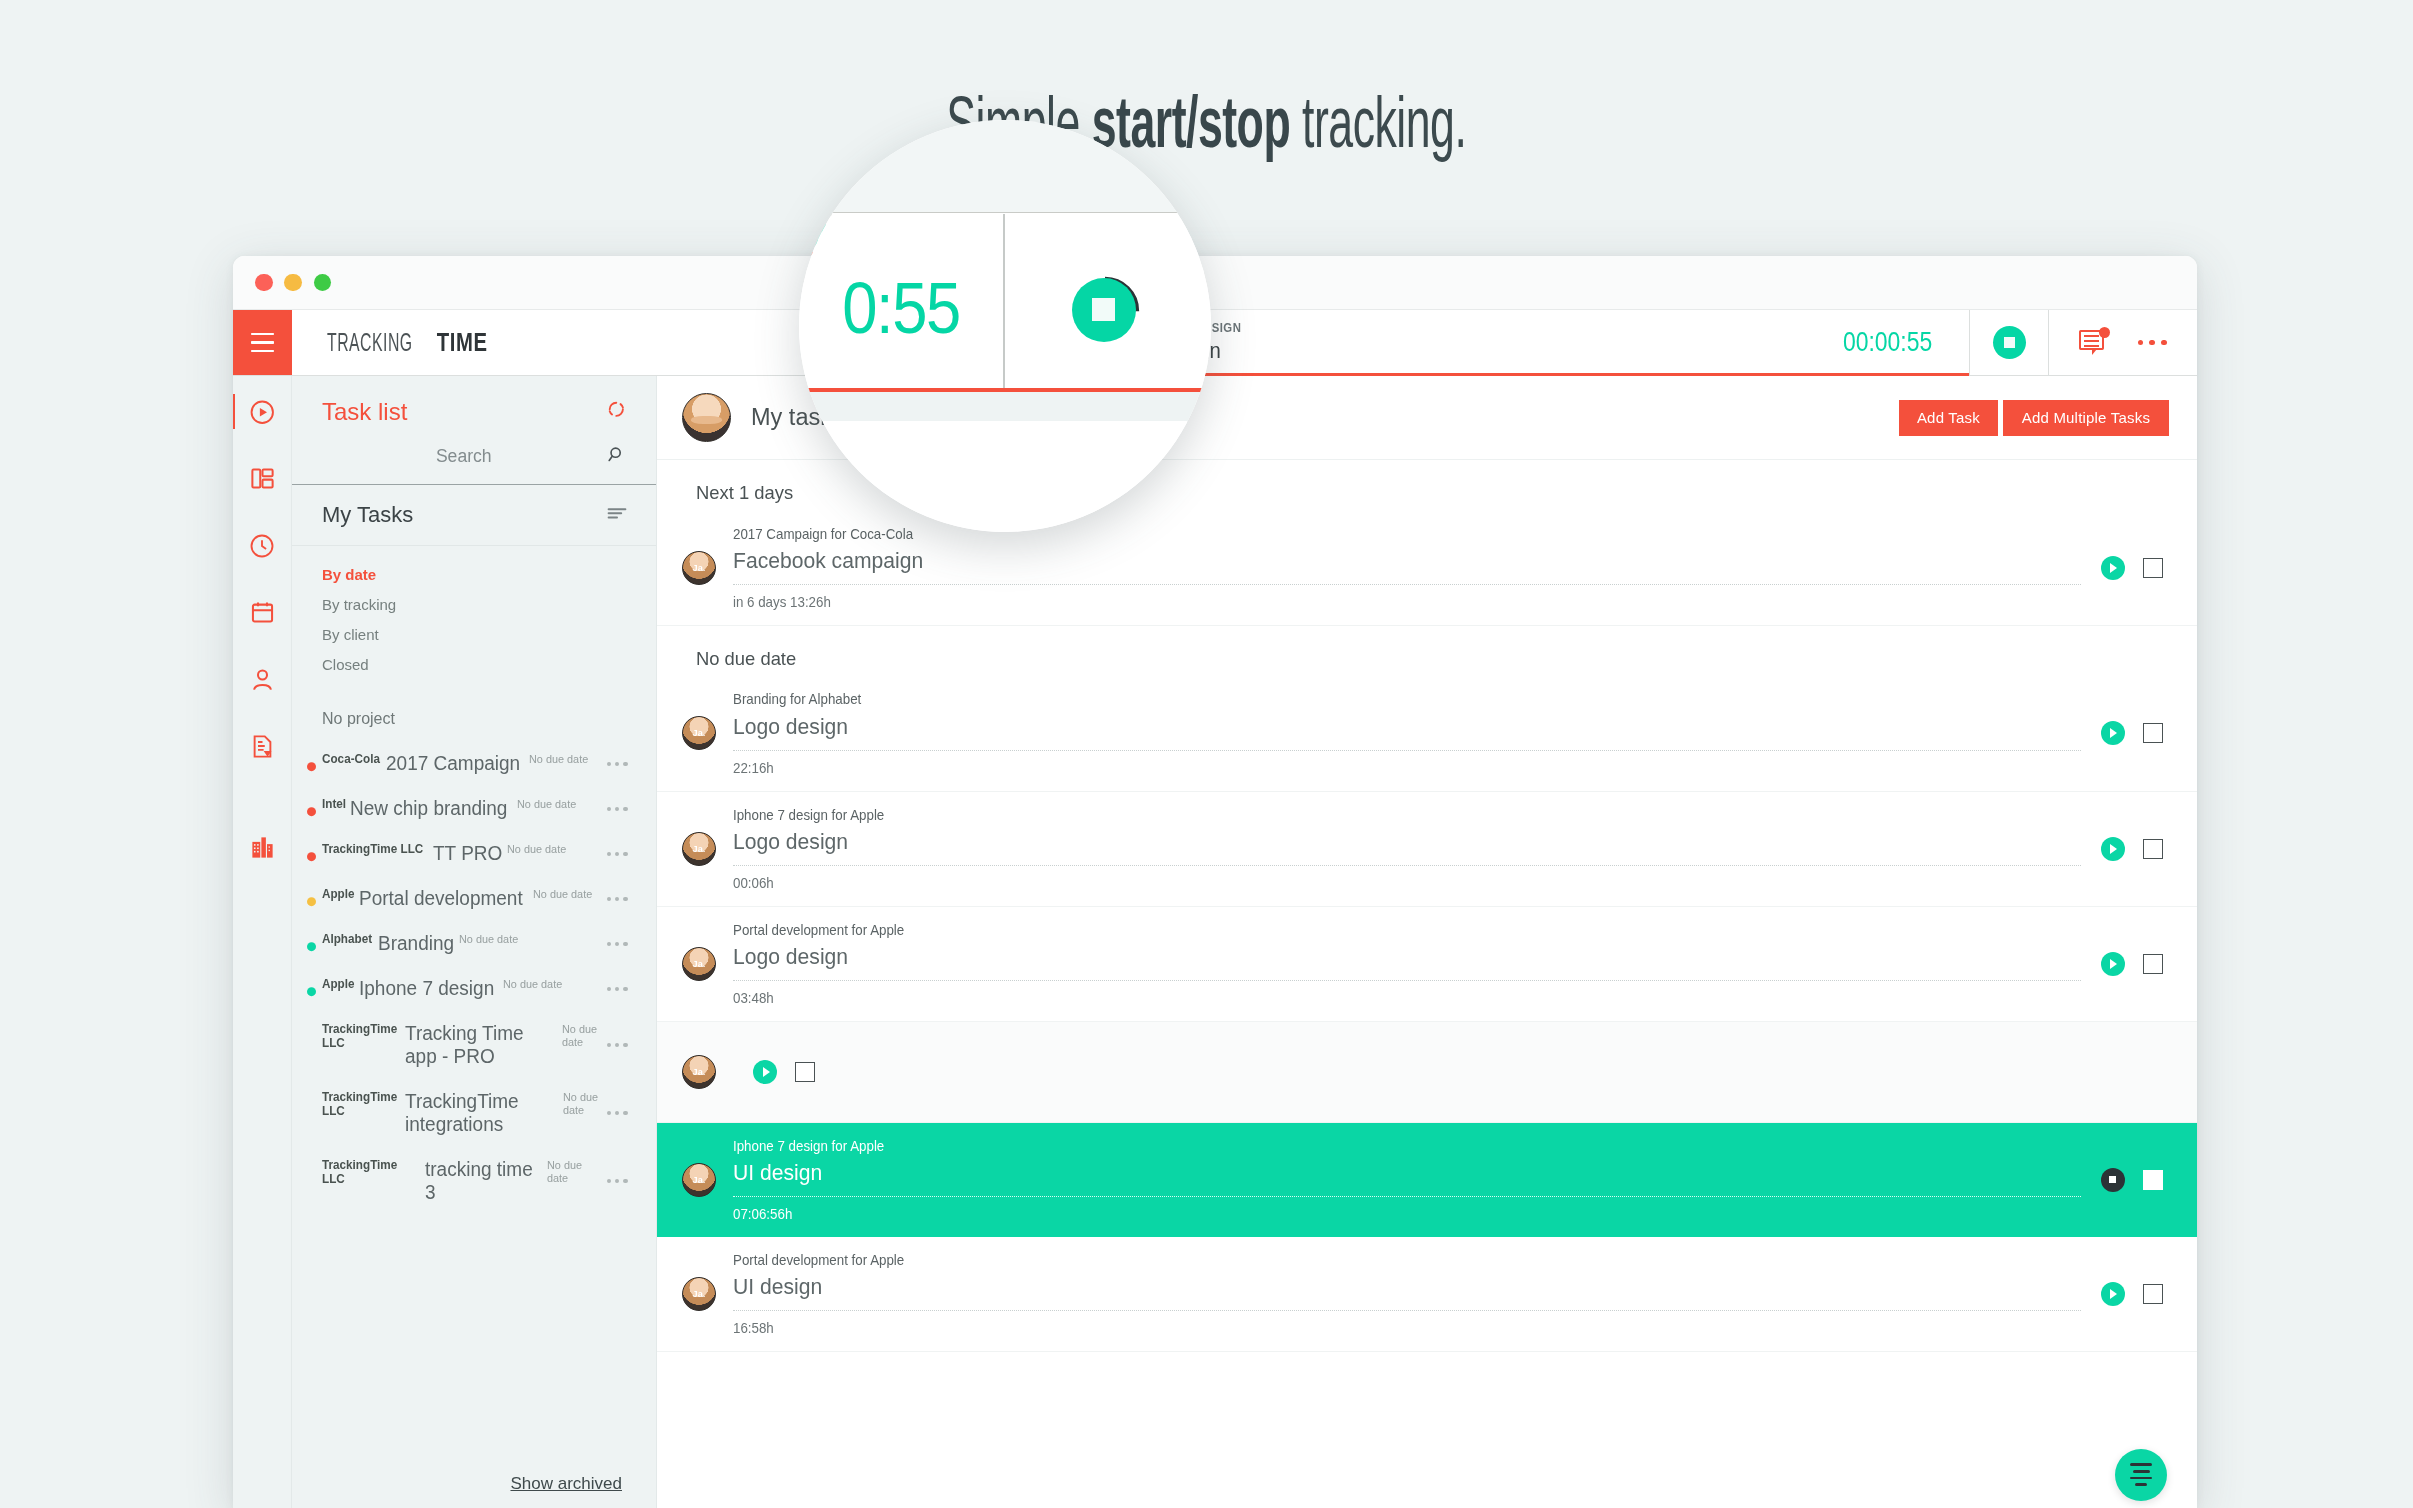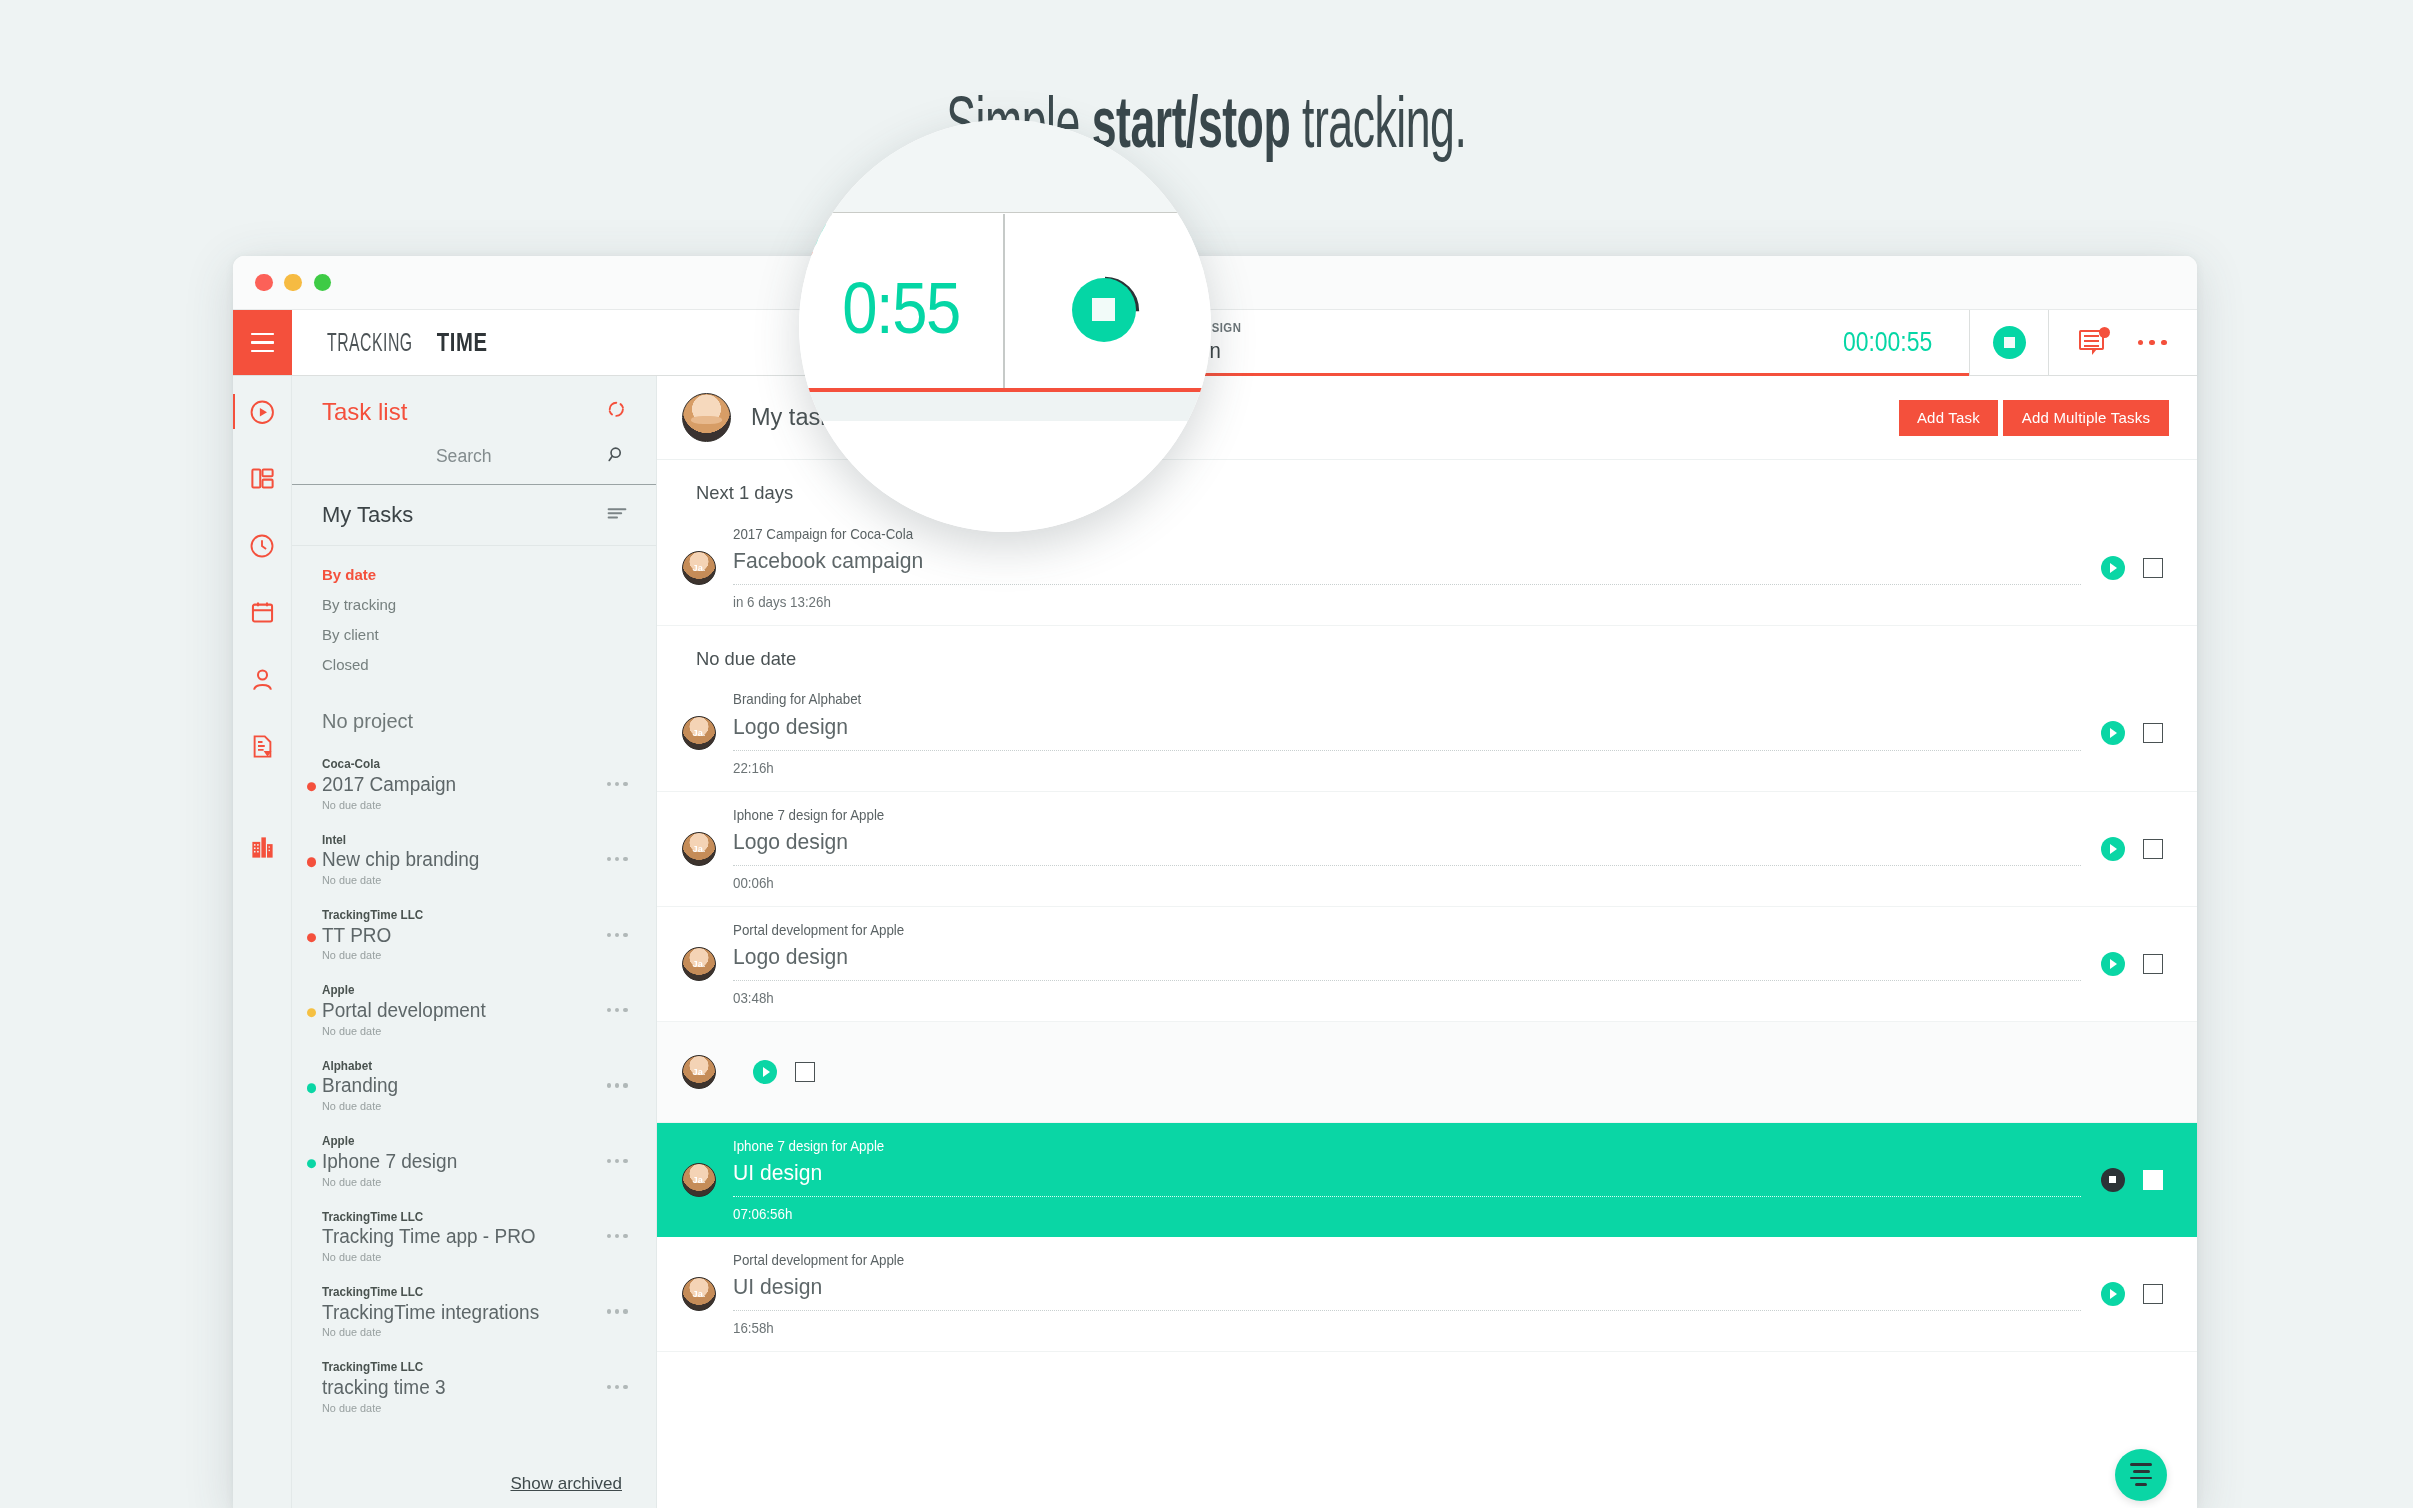--- a/index.html
+++ b/index.html
@@ -174,29 +174,29 @@
   .plus-btn {
     margin-left:auto; width: 23.5px; height: 23.5px; border-radius:50%; background:#f4503c;
     position: relative; cursor:pointer;
   }
   .plus-btn::before, .plus-btn::after {
     content:''; position:absolute; background:#fff; left:50%; top:50%;
   }
   .plus-btn::before { width: 11px; height: 2.1px; transform: translate(-50%,-50%); }
   .plus-btn::after { width: 2.1px; height: 11px; transform: translate(-50%,-50%); }
   .proj-scroll { flex: 1; overflow: hidden; padding-bottom: 6.7px; }
-  .no-project { font-size: 20px; color: #6f7878; padding: 18.4px 30px 13.4px; }
+  .no-project { font-size: 16px; color: #6f7878; padding: 18.4px 30px 13.4px; }
   .proj-row {
     display:flex; align-items:center; padding: 11px 28.5px 11px 30px; position: relative;
   }
   .proj-dot {
     width: 9.2px; height: 9.2px; border-radius: 50%; position: absolute; left: 15px; top: 50%;
     transform: translateY(-20%);
   }
-  .proj-texts { display:flex; flex-direction:column; gap: 1.7px; }
+  .proj-texts { display:flex; flex-direction:row; gap: 1.7px; }
   .proj-client { font-size: 12.6px; font-weight:700; color: #49524f; transform: scaleX(.93); transform-origin:left;}
   .proj-name { font-size: 20px; color: #5d6668; transform: scaleX(.95); transform-origin:left;}
   .proj-due { font-size: 11.7px; color: #98a0a0; transform: scaleX(.93); transform-origin:left;}
   .proj-more { margin-left:auto; display:flex; gap:4.2px; cursor:pointer; }
   .proj-more i { width:4.2px; height:4.2px; border-radius:50%; background:#b0b8b8; display:block; }
   .show-archived {
     position: absolute; bottom: 15px; right: 34px;
     font-size: 17px; color: #3f4a4c; text-decoration: underline; cursor:pointer;
   }
 

